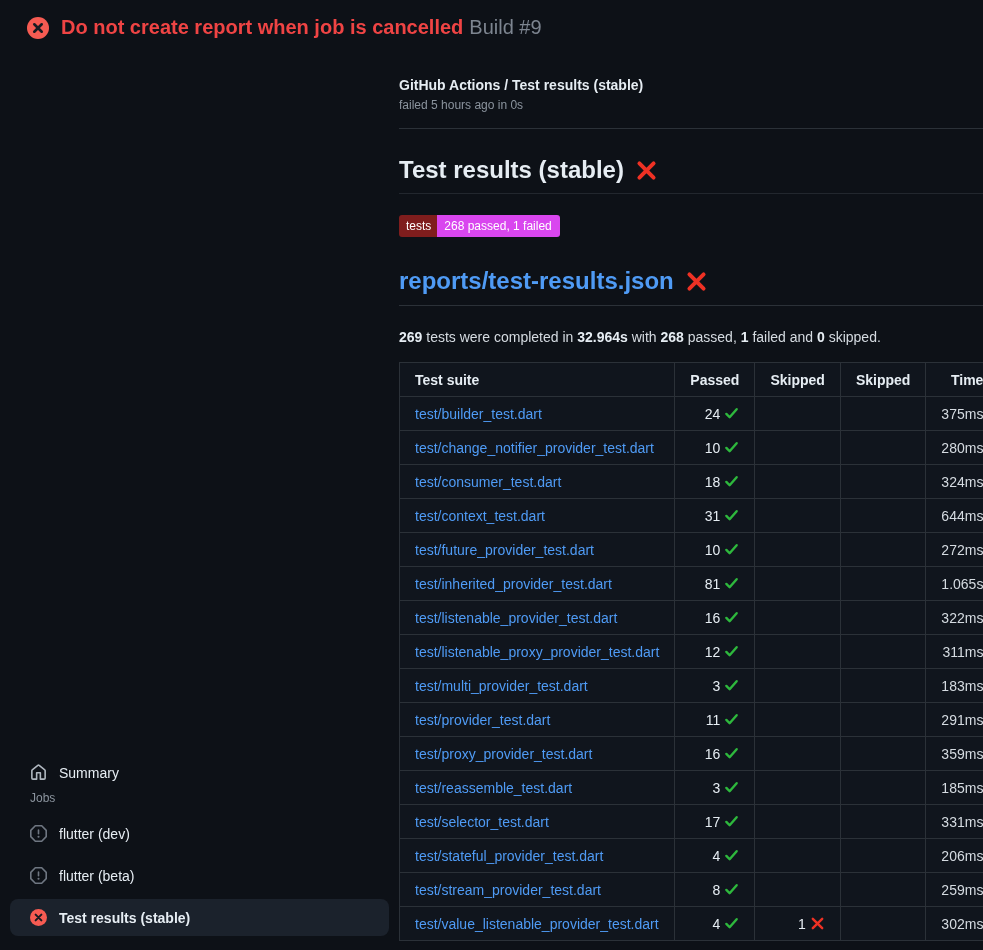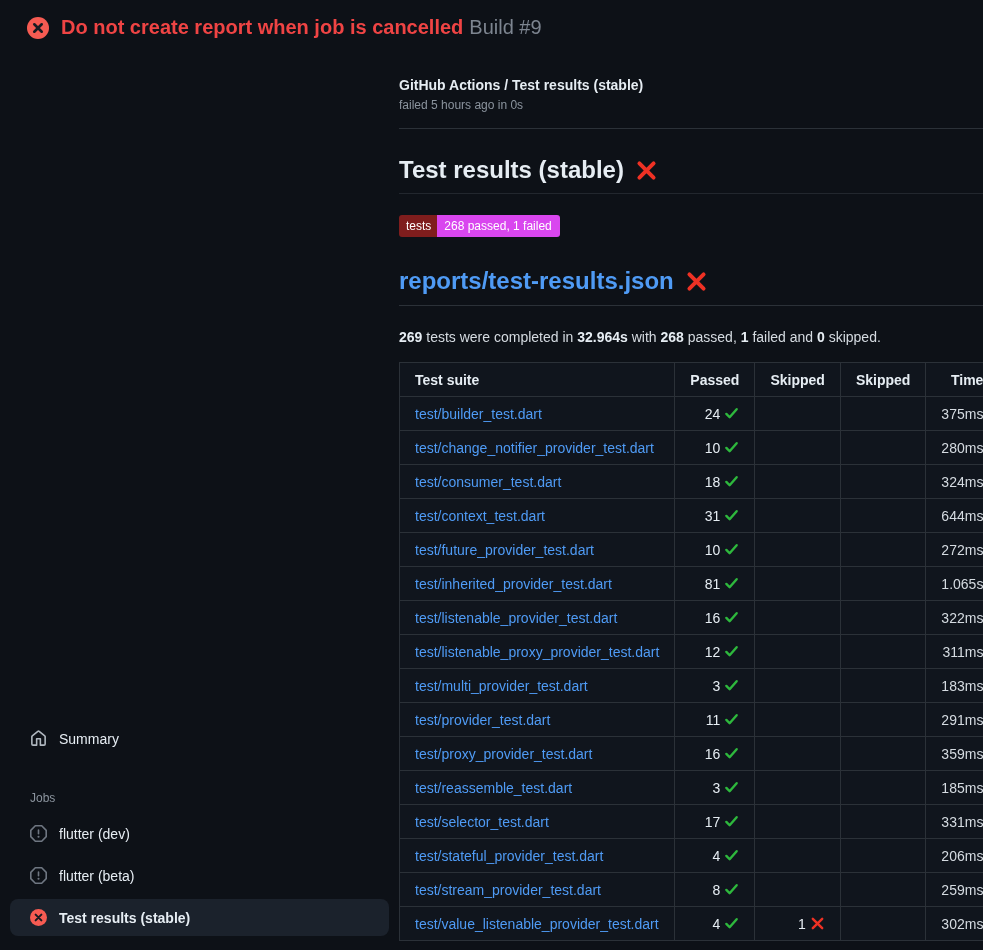--- a/index.html
+++ b/index.html
@@ -32,21 +32,21 @@
     padding: 10px 12px 10px 20px;
     border-radius: 8px;
     color: #e6edf3;
     cursor: pointer;
     margin-bottom: 4px;
   }
   .side-item .icon16 { width: 17px; height: 17px; flex: 0 0 auto; }
   .side-item.selected { background: #1b222c; font-weight: 700; }
   .jobs-label {
     color: #8b949e; font-size: 12px;
-    padding: 0 0 10px 20px; margin-top: 34px;
+    padding: 0 0 10px 20px; 
   }
   .summary-row { margin-bottom: 0; }
   .job-row { margin-bottom: 5px; }
 
   
   .run-meta { padding-right: 0; }
   .breadcrumb { font-weight: 700; font-size: 14px; color: #e6edf3; }
   .run-status { font-size: 12px; color: #8b949e; margin-top: 5px; }
   .divider { border: none; border-top: 1px solid #2b3138; margin-top: 16px; }
 

